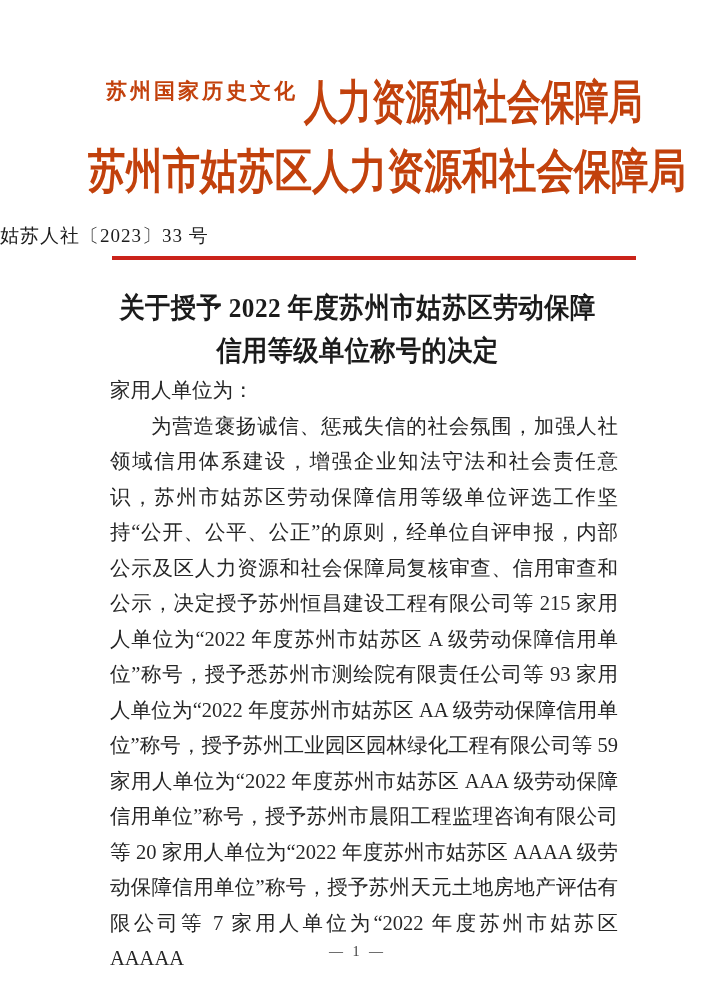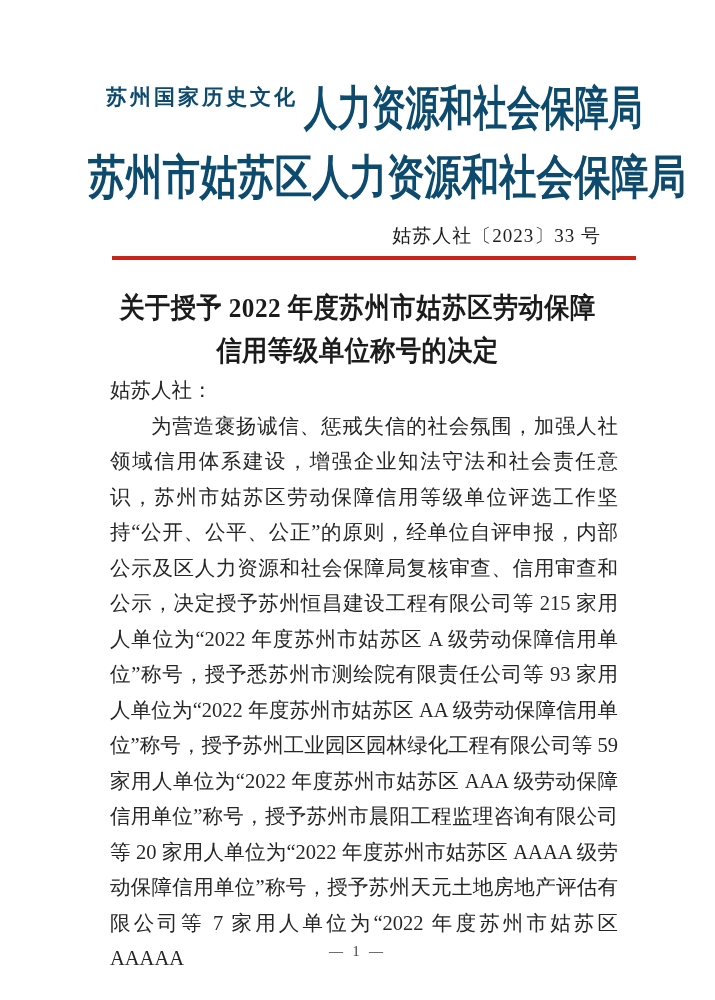--- a/index.html
+++ b/index.html
@@ -8,24 +8,24 @@
     width: 715px;
     height: 1000px;
     background: #ffffff;
     font-family: "Liberation Serif", "DejaVu Serif", serif;
     overflow: hidden;
   }
 
   
   .letterhead {
     position: absolute;
-    top: 78px;
+    top: 72px;
     left: 88px;
     width: 565px;
-    color: #0c4a6e;
+    color: #c2410c;
   }
   .lh-row1 {
     display: flex;
     align-items: flex-start;
     padding-left: 18px;
     height: 64px;
   }
   .lh-small {
     width: 196px;
     font-weight: bold;
@@ -62,21 +62,21 @@
     transform-origin: left top;
     margin-top: 9px;
   }
 
   
   .doc-number {
     position: absolute;
     top: 223px;
     left: 0;
     width: 601px;
-    text-align: right;
+    text-align: left;
     font-size: 19px;
     letter-spacing: 1px;
     color: #1d1d1d;
   }
 
   
   .red-rule {
     position: absolute;
     top: 256px;
     left: 112px;
@@ -145,19 +145,19 @@
   <div class="doc-number">姑苏人社〔2023〕33 号</div>
 
   <div class="red-rule"></div>
 
   <div class="doc-title">
     <div>关于授予 2022 年度苏州市姑苏区劳动保障</div>
     <div>信用等级单位称号的决定</div>
   </div>
 
   <div class="doc-body">
-    <div class="salutation">姑苏人社：</div>
+    <div class="salutation">家用人单位为：</div>
     <div class="paragraph">为营造褒扬诚信、惩戒失信的社会氛围，加强人社领域信用体系建设，增强企业知法守法和社会责任意识，苏州市姑苏区劳动保障信用等级单位评选工作坚持“公开、公平、公正”的原则，经单位自评申报，内部公示及区人力资源和社会保障局复核审查、信用审查和公示，决定授予苏州恒昌建设工程有限公司等 215 家用人单位为“2022 年度苏州市姑苏区 A 级劳动保障信用单位”称号，授予悉苏州市测绘院有限责任公司等 93 家用人单位为“2022 年度苏州市姑苏区 AA 级劳动保障信用单位”称号，授予苏州工业园区园林绿化工程有限公司等 59 家用人单位为“2022 年度苏州市姑苏区 AAA 级劳动保障信用单位”称号，授予苏州市晨阳工程监理咨询有限公司等 20 家用人单位为“2022 年度苏州市姑苏区 AAAA 级劳动保障信用单位”称号，授予苏州天元土地房地产评估有限公司等 7 家用人单位为“2022 年度苏州市姑苏区 AAAAA</div>
   </div>
 
   <div class="page-footer">— 1 —</div>
 
 </div>
 
 </body></html>

